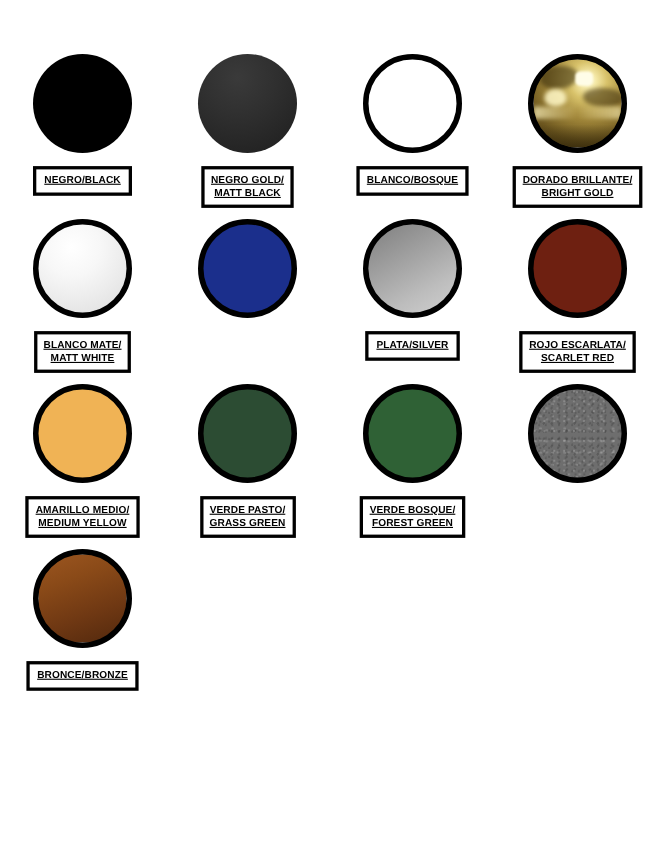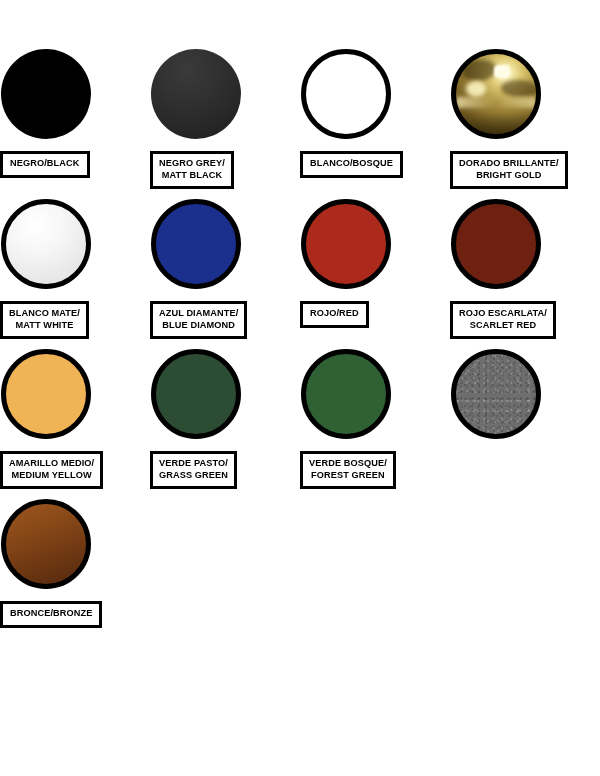--- a/index.html
+++ b/index.html
@@ -25,22 +25,23 @@
     left: 0;
     width: 600px;
     display: grid;
     grid-template-columns: repeat(4, 150px);
     grid-auto-rows: 150px;
   }
   .cell {
     position: relative;
     display: flex;
     flex-direction: column;
-    align-items: flex-start;
+    align-items: center;
     justify-content: flex-start;
+    text-decoration: underline;
   }
   .swatch-wrap {
     width: 92px;
     height: 92px;
     display: flex;
     align-items: center;
     justify-content: center;
   }
   .swatch {
     width: 90px;
@@ -189,21 +190,21 @@
       <div class="cell">
         <div class="swatch-wrap">
           <div class="swatch" style="background: rgb(0, 0, 0);"></div>
         </div>
         <div class="label-box">NEGRO/BLACK</div>
       </div>
       <div class="cell">
         <div class="swatch-wrap">
           <div class="swatch" style="background: radial-gradient(circle at 40% 24%, rgb(58, 58, 58) 0%, rgb(48, 48, 48) 38%, rgb(36, 36, 36) 78%, rgb(28, 28, 28) 100%);"></div>
         </div>
-        <div class="label-box two-line">NEGRO GREY/
+        <div class="label-box two-line">NEGRO GOLD/
 MATT BLACK</div>
       </div>
       <div class="cell">
         <div class="swatch-wrap">
           <div class="swatch ring" style="background: rgb(255, 255, 255);"></div>
         </div>
         <div class="label-box">BLANCO/BOSQUE</div>
       </div>
       <div class="cell">
         <div class="swatch-wrap">
@@ -223,28 +224,26 @@
         <div class="swatch-wrap">
           <div class="swatch ring" style="background: radial-gradient(circle at 38% 26%, rgb(255, 255, 255) 0%, rgb(247, 247, 247) 34%, rgb(231, 231, 231) 74%, rgb(222, 222, 222) 100%);"></div>
         </div>
         <div class="label-box two-line">BLANCO MATE/
 MATT WHITE</div>
       </div>
       <div class="cell">
         <div class="swatch-wrap">
           <div class="swatch ring" style="background: rgb(27, 47, 140);"></div>
         </div>
-        <div class="label-box two-line">AZUL DIAMANTE/
-BLUE DIAMOND</div>
-      </div>
-      <div class="cell">
-        <div class="swatch-wrap">
-          <div class="swatch ring" style="background: rgb(171, 42, 27);"></div>
-        </div>
-        <div class="label-box">ROJO/RED</div>
+      </div>
+      <div class="cell">
+        <div class="swatch-wrap">
+          <div class="swatch ring" style="background: linear-gradient(150deg, rgb(127, 127, 127) 0%, rgb(142, 142, 142) 18%, rgb(168, 168, 168) 48%, rgb(189, 189, 189) 72%, rgb(207, 207, 207) 100%);"></div>
+        </div>
+        <div class="label-box">PLATA/SILVER</div>
       </div>
       <div class="cell">
         <div class="swatch-wrap">
           <div class="swatch ring" style="background: rgb(110, 32, 17);"></div>
         </div>
         <div class="label-box two-line">ROJO ESCARLATA/
 SCARLET RED</div>
       </div>
       <div class="cell">
         <div class="swatch-wrap">

